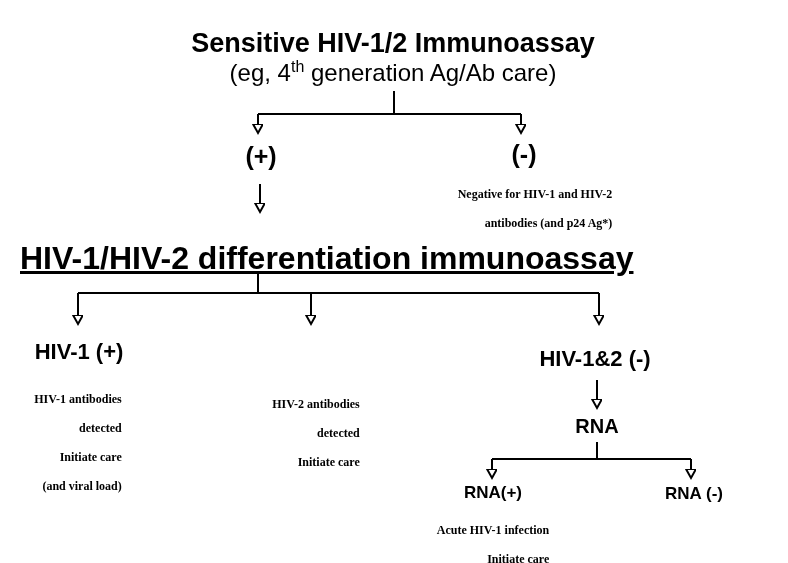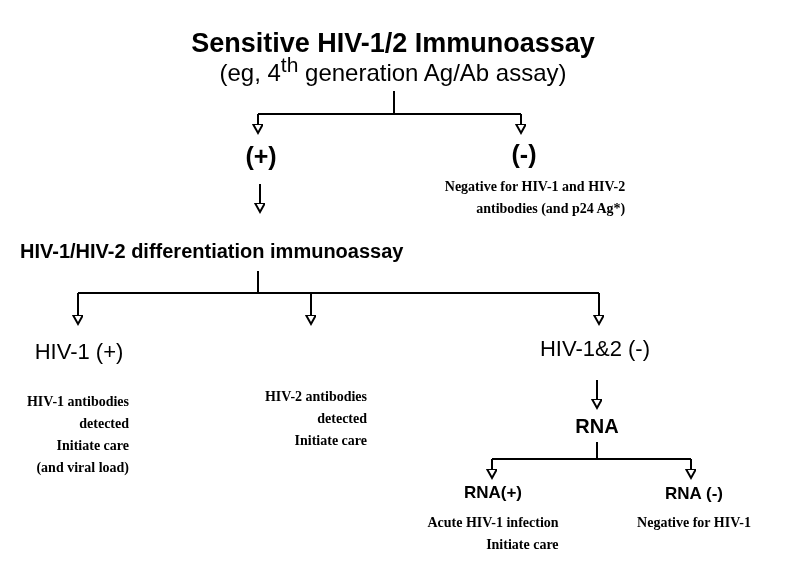--- a/index.html
+++ b/index.html
@@ -21,44 +21,46 @@
 
   .title {
     font-size: 27px;
     font-weight: bold;
     letter-spacing: 0px;
   }
   .subtitle {
     font-size: 24px;
     font-weight: 400;
   }
-  .subtitle sup { font-size: 21px; vertical-align: super; line-height: 0; }
+  .subtitle sup { font-size: 16px; vertical-align: super; line-height: 0; }
 
   .sign-label {
     font-size: 25px;
     font-weight: bold;
   }
   .section-heading {
-    font-size: 20px;
+    font-size: 32px;
     font-weight: bold;
+    text-decoration: underline;
   }
   .node-heading {
     font-size: 22px;
-    font-weight: normal;
+    font-weight: bold;
   }
   .rna-heading {
     font-size: 17px;
     font-weight: bold;
   }
   .serif-note {
     font-family: "Liberation Serif", serif;
     font-weight: bold;
-    font-size: 14px;
+    font-size: 12px;
     line-height: 22px;
     white-space: nowrap;
+    margin-top: 7px;
   }
   svg.connectors {
     position: absolute;
     left: 0; top: 0;
     width: 788px; height: 563px;
     pointer-events: none;
   }
   svg.connectors path, svg.connectors line {
     stroke: #000000;
     stroke-width: 2;
@@ -93,53 +95,50 @@
 
     <path d="M597,380 V400" marker-end="url(#arrow)"></path>
 
     <path d="M597,442 V459"></path>
     <path d="M492,459 H691"></path>
     <path d="M492,459 V470" marker-end="url(#arrow)"></path>
     <path d="M691,459 V470" marker-end="url(#arrow)"></path>
   </svg>
 
   <div class="abs centered title" style="left:393px; top:28px;">Sensitive HIV-1/2 Immunoassay</div>
-  <div class="abs centered subtitle" style="left:393px; top:59px;"><span>(eg, 4</span><sup>th</sup><span> generation Ag/Ab assay)</span></div>
+  <div class="abs centered subtitle" style="left:393px; top:59px;"><span>(eg, 4</span><sup>th</sup><span> generation Ag/Ab care)</span></div>
 
   <div class="abs centered sign-label" style="left:261px; top:142px;">(+)</div>
   <div class="abs centered sign-label" style="left:524px; top:140px;">(-)</div>
   <div class="abs centered" style="left:535px; top:176px;">
     <div class="serif-note">Negative for HIV-1 and HIV-2</div>
     <div class="serif-note">antibodies (and p24 Ag*)</div>
   </div>
 
   <div class="abs section-heading" style="left:20px; top:240px;">HIV-1/HIV-2 differentiation immunoassay</div>
 
   <div class="abs centered node-heading" style="left:79px; top:339px;">HIV-1 (+)</div>
-  <div class="abs centered" style="left:78px; top:391px;">
+  <div class="abs centered" style="left:78px; top:381px;">
     <div class="serif-note">HIV-1 antibodies</div>
     <div class="serif-note">detected</div>
     <div class="serif-note">Initiate care</div>
     <div class="serif-note">(and viral load)</div>
   </div>
 
   <div class="abs centered" style="left:316px; top:386px;">
     <div class="serif-note">HIV-2 antibodies</div>
     <div class="serif-note">detected</div>
     <div class="serif-note">Initiate care</div>
   </div>
 
-  <div class="abs centered node-heading" style="left:595px; top:336px;">HIV-1&amp;2 (-)</div>
+  <div class="abs centered node-heading" style="left:595px; top:346px;">HIV-1&amp;2 (-)</div>
 
   <div class="abs centered rna-heading" style="left:597px; top:415px; font-size:20px;">RNA</div>
 
   <div class="abs centered rna-heading" style="left:493px; top:483px;">RNA(+)</div>
   <div class="abs centered" style="left:493px; top:512px;">
     <div class="serif-note">Acute HIV-1 infection</div>
     <div class="serif-note">Initiate care</div>
   </div>
 
   <div class="abs centered rna-heading" style="left:694px; top:472px;margin-top:12px;">RNA (-)</div>
-  <div class="abs centered" style="left:694px; top:512px;">
-    <div class="serif-note">Negative for HIV-1</div>
-  </div>
 
 </div>
 
 </body></html>

